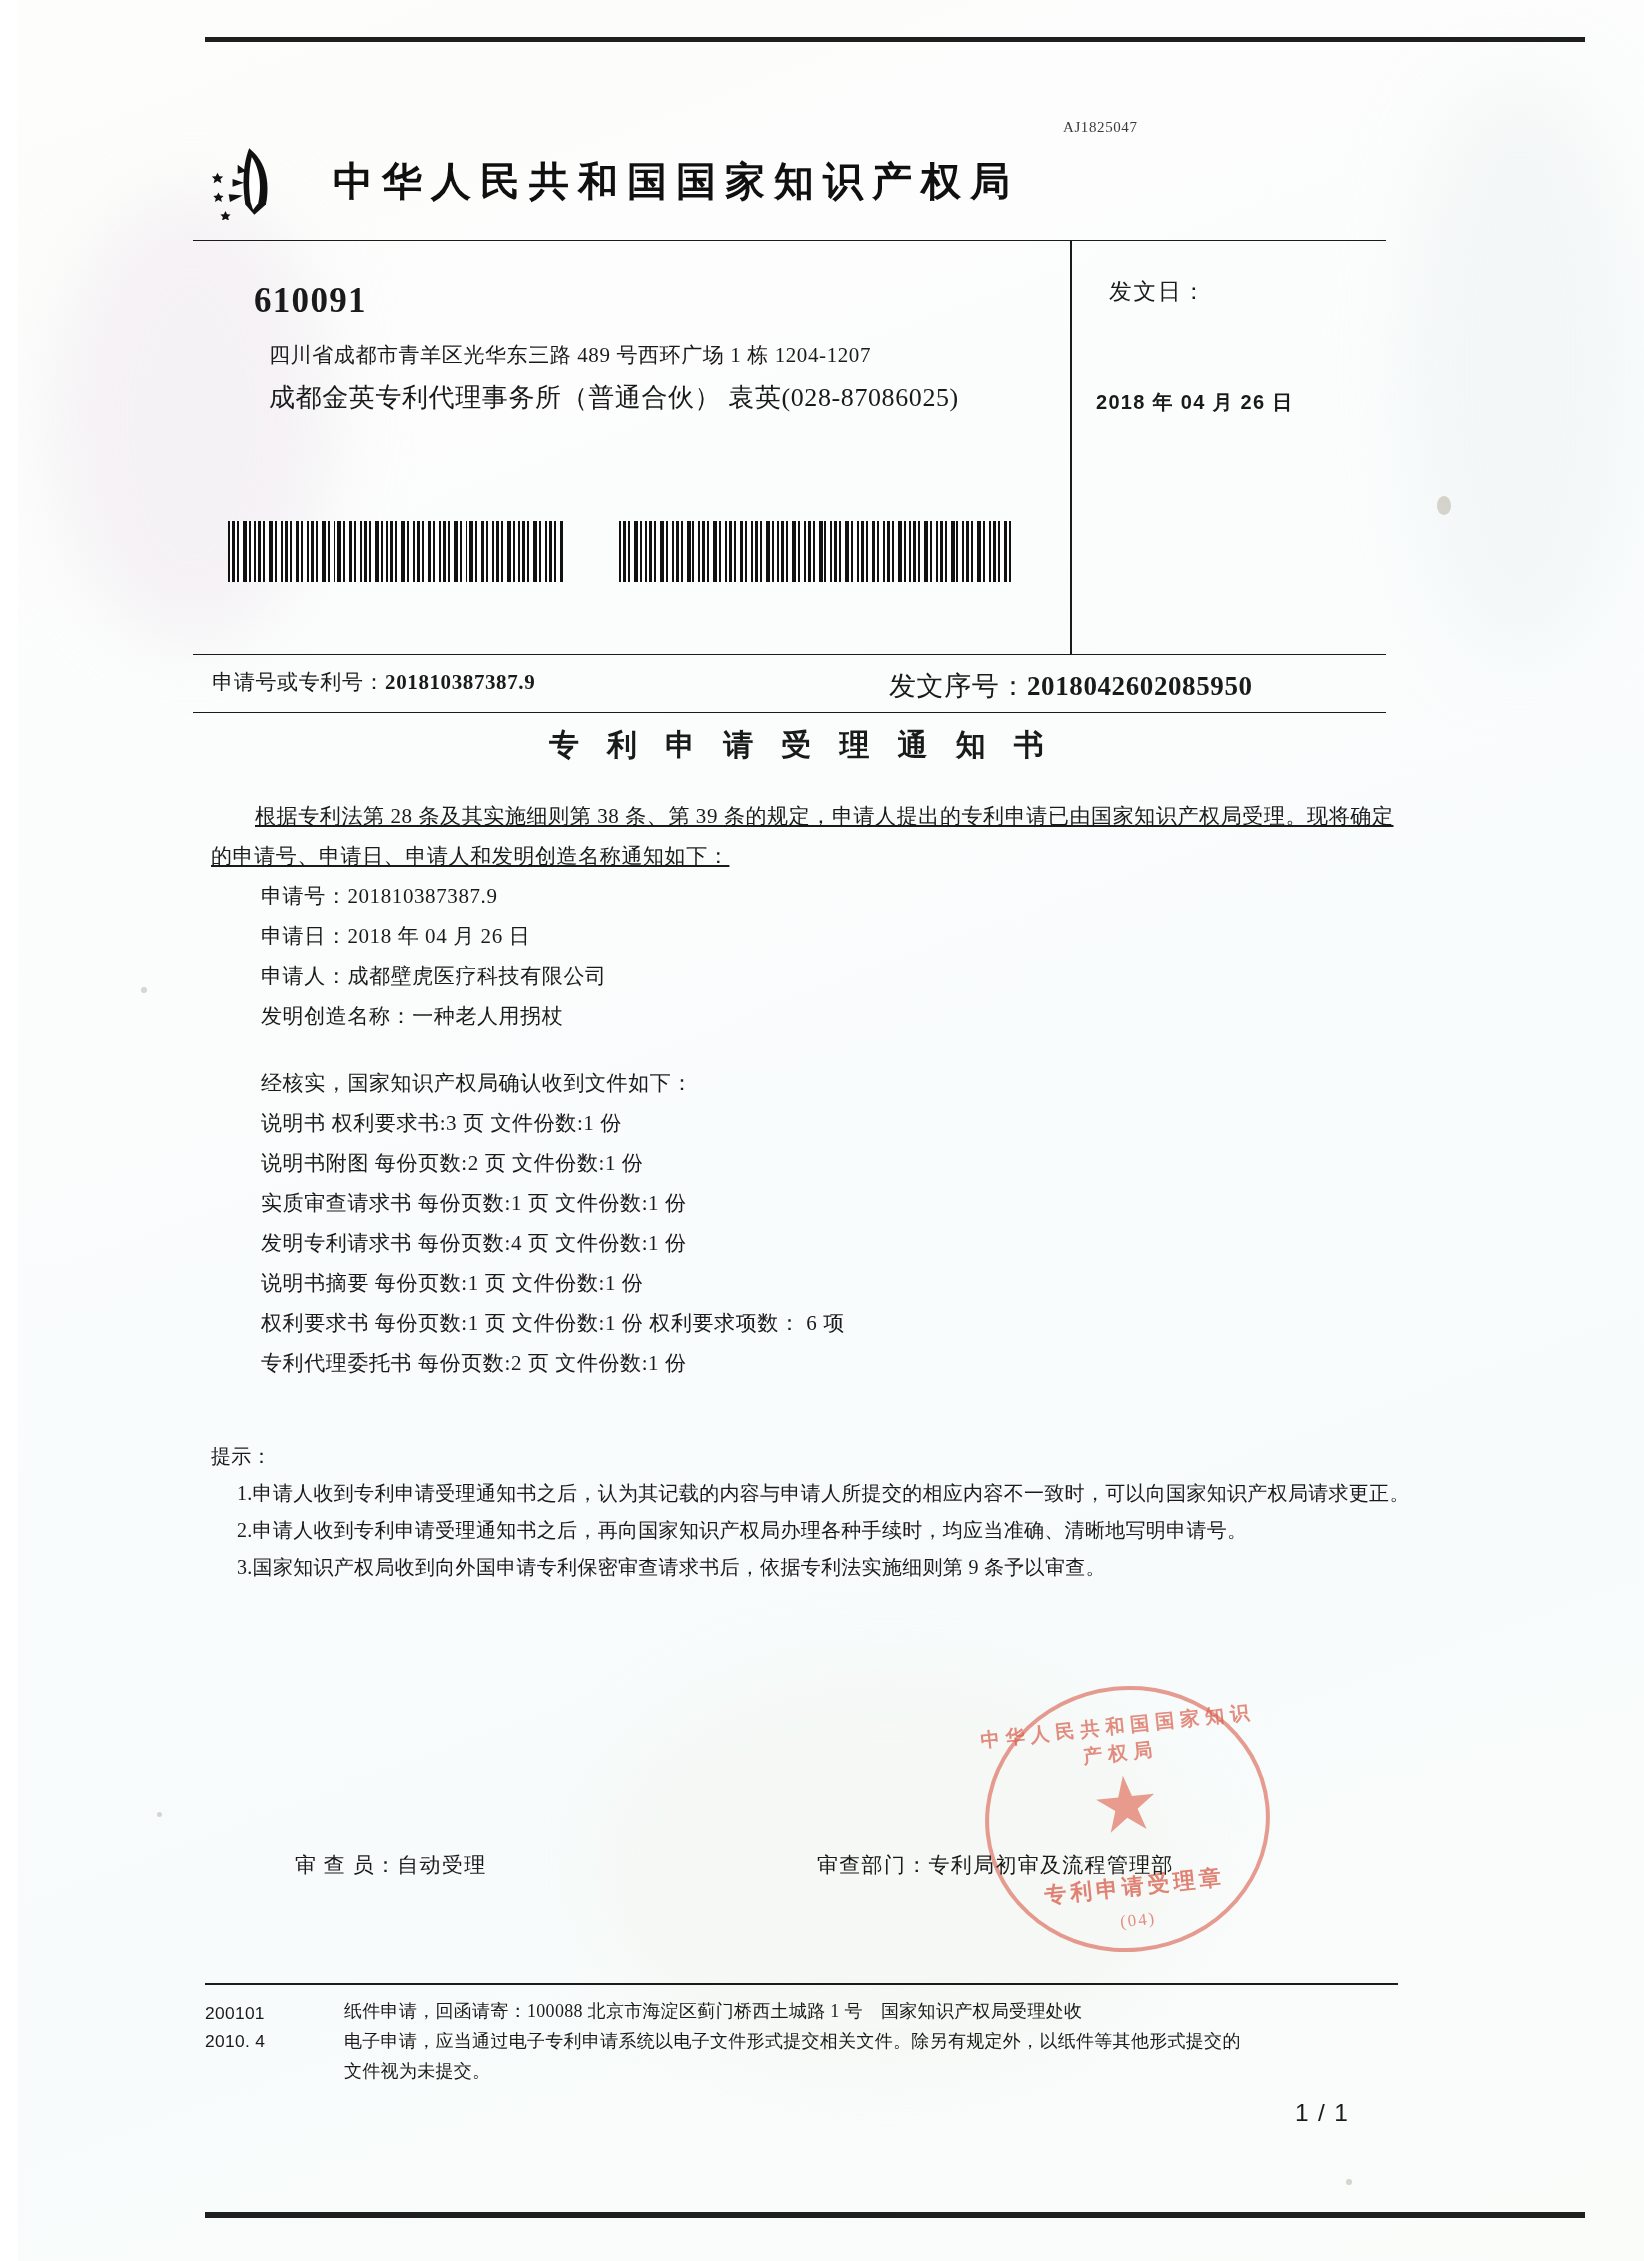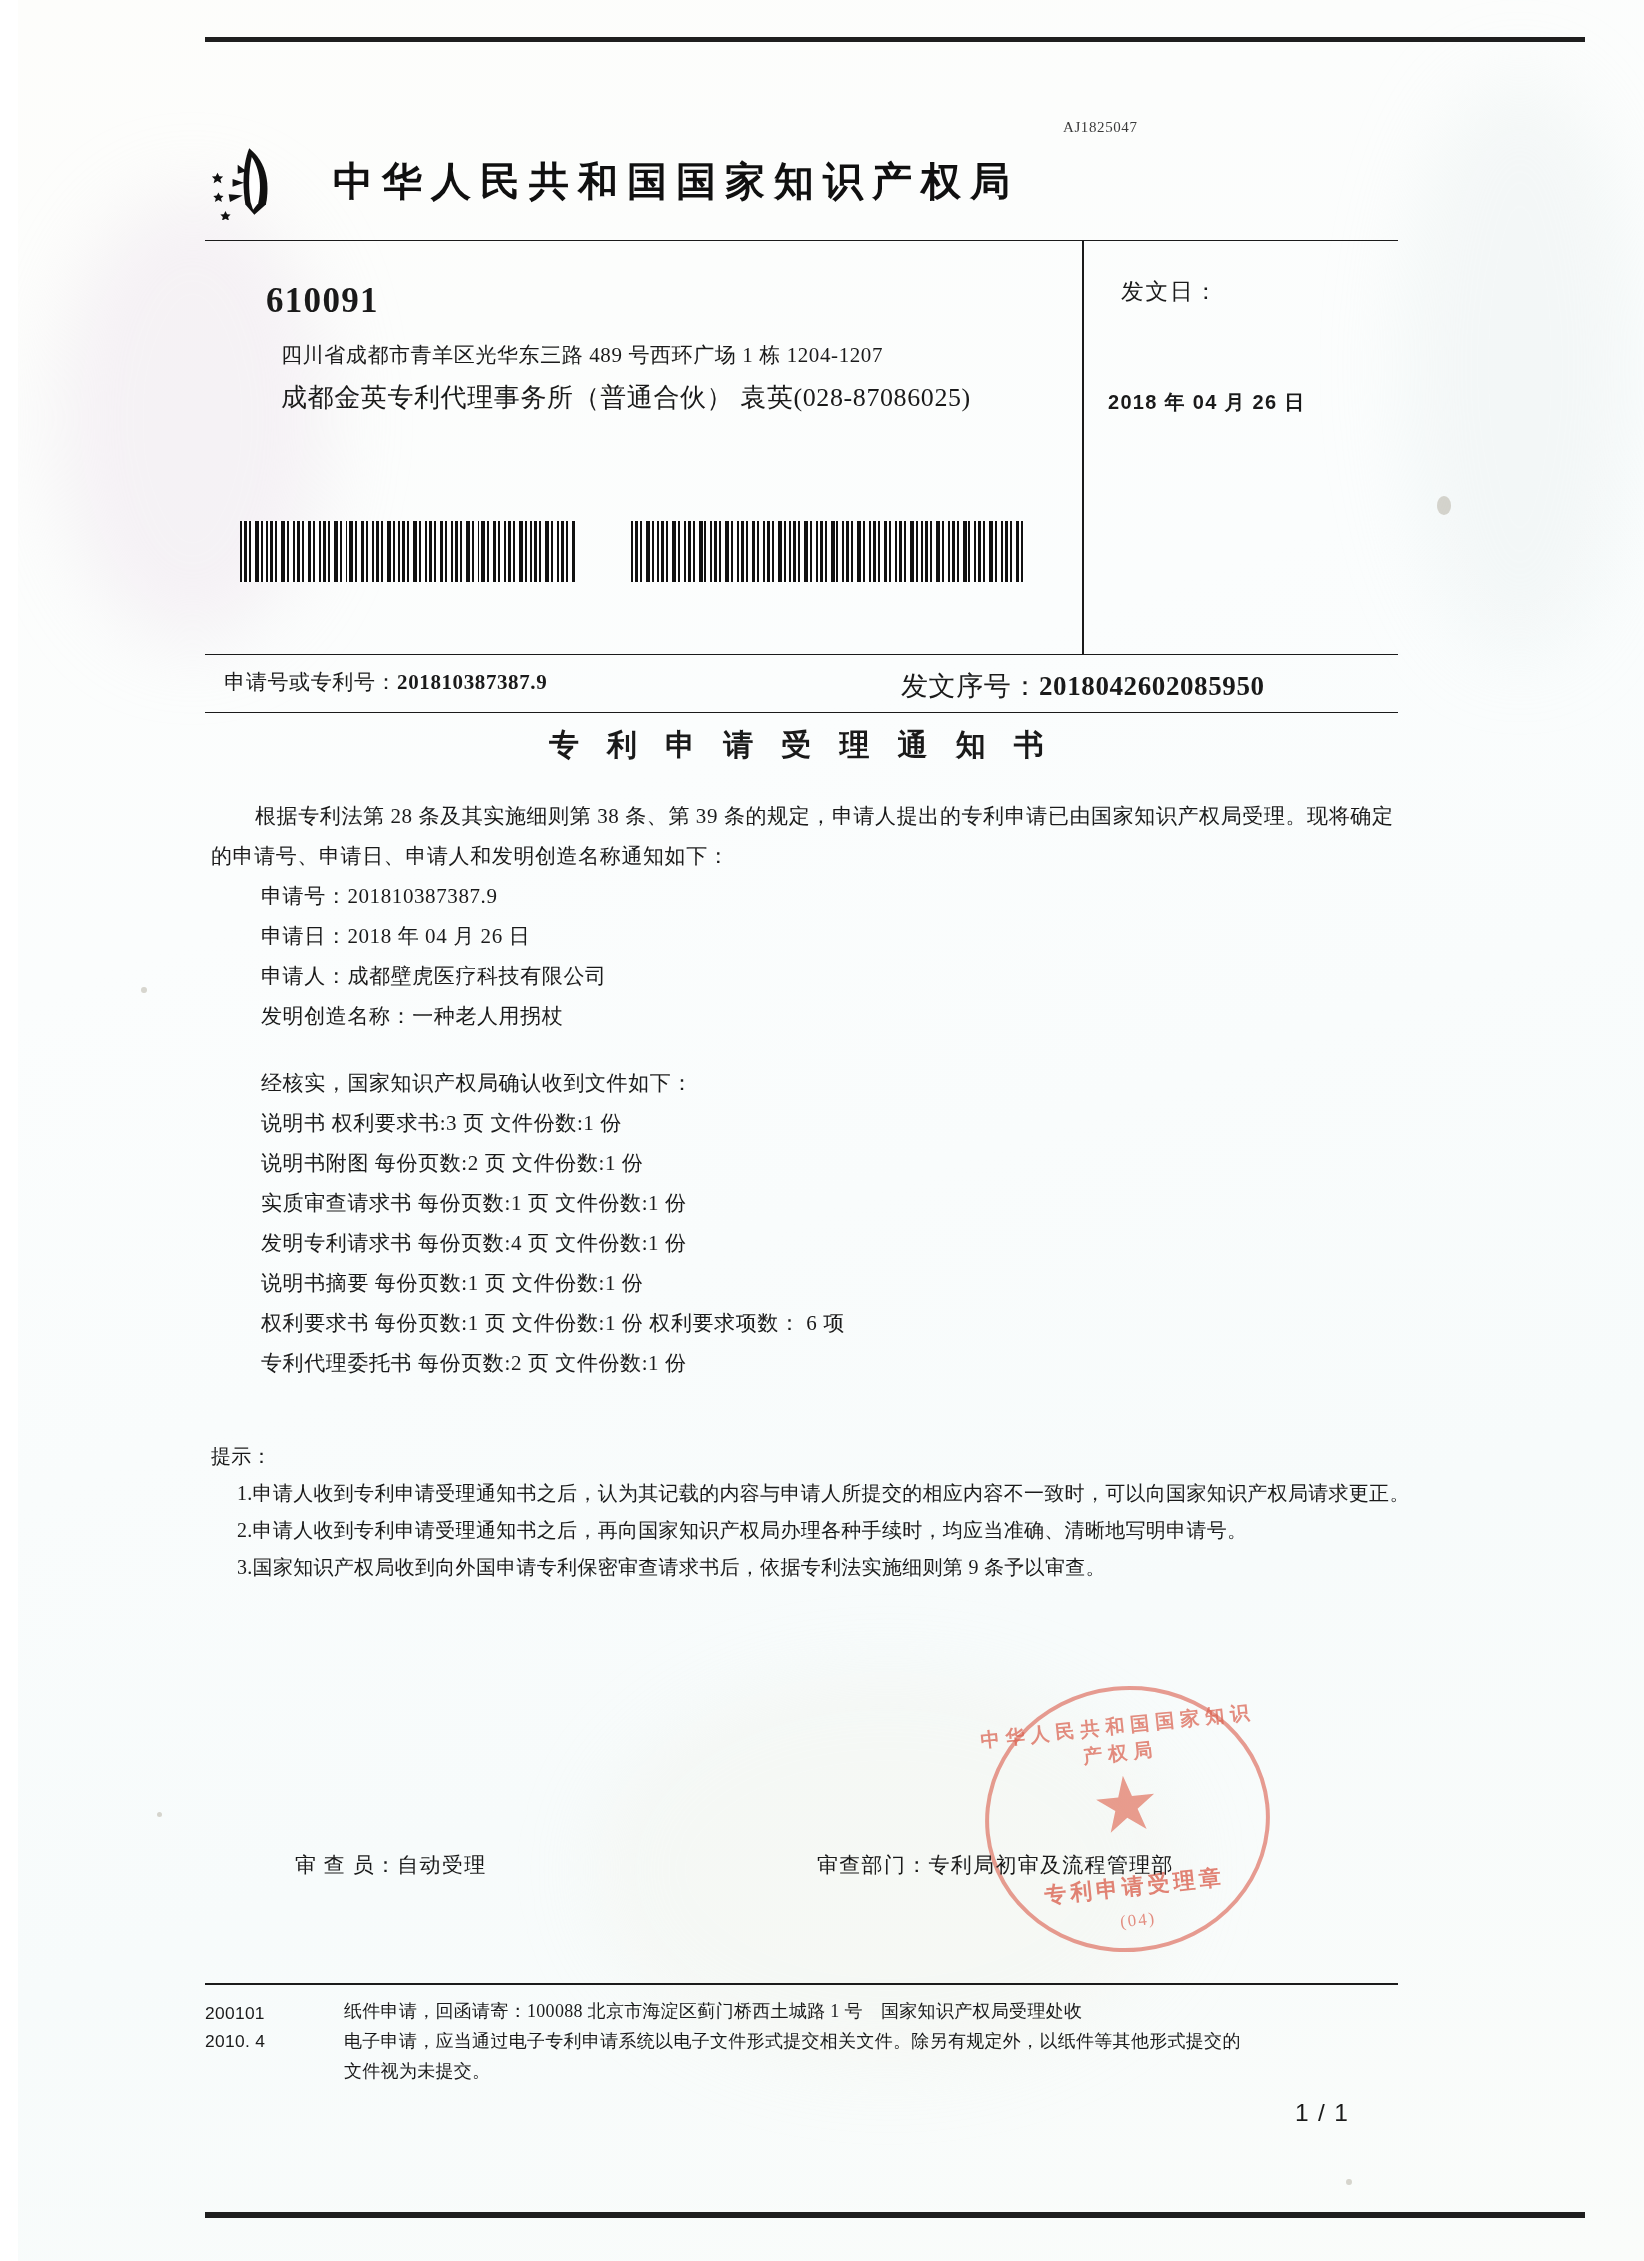--- a/index.html
+++ b/index.html
@@ -76,21 +76,21 @@
     font-size: 40px;
     font-weight: bold;
     letter-spacing: 9px;
     color: #101010;
     font-family: "Liberation Serif", serif;
     white-space: nowrap;
   }
   
   .frame {
     position: absolute;
-    left: 187px;
+    left: 175px;
     top: 240px;
     width: 1193px;
     border-top: 1.9px solid #1b1b1b;
   }
   .addr-row {
     position: relative;
     height: 413px;
     border-bottom: 1.9px solid #1b1b1b;
   }
   .addr-left {
@@ -204,21 +204,21 @@
   }
   .body-text {
     position: absolute;
     left: 193px;
     top: 796px;
     width: 1193px;
     font-size: 21px;
     line-height: 40px;
     letter-spacing: 0.6px;
   }
-  .para-indent { text-indent: 44px; }
+  .para-indent { text-indent: 44px; text-decoration: underline; }
   .field-line { padding-left: 50px; }
   .block-gap { height: 27px; }
   .docs-head { padding-left: 50px; }
   .tips {
     position: absolute;
     left: 193px;
     top: 1438px;
     width: 1199px;
     font-size: 20px;
     line-height: 37px;

